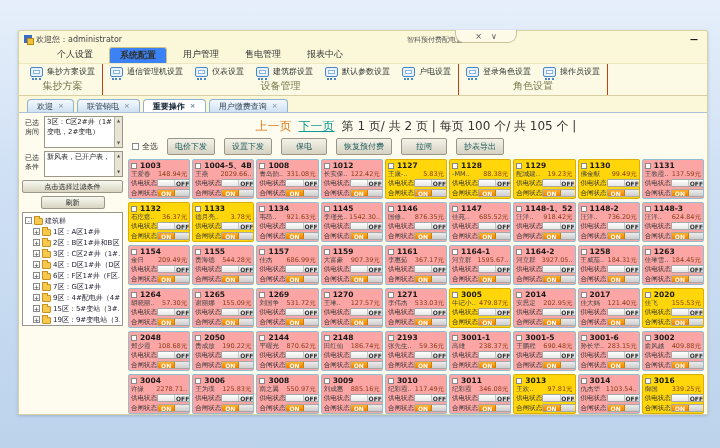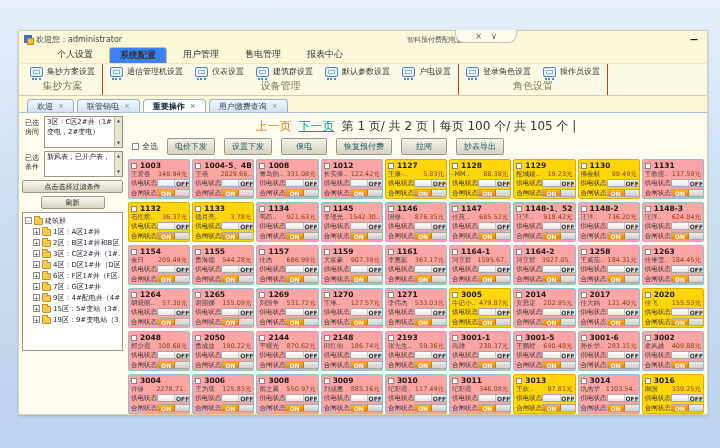--- a/index.html
+++ b/index.html
@@ -52,21 +52,21 @@
   .sb-row{ display:flex; gap:2px; }
   .sb-label{ width:20px; color:#333; text-align:center; padding-top:3px; line-height:1.35; flex:none; }
   .listbox{ flex:1; background:#fff; border:1px solid #9a968a; position:relative; padding:1px 9px 1px 2px; overflow:hidden; line-height:1.4; color:#222; }
   .lb-rooms{ height:32px; }
   .lb-cond{ height:26px; }
   .lb-scroll{ position:absolute; right:0; top:0; bottom:0; width:8px; background:#e8e4d4; border-left:1px solid #b8b4a0;
     display:flex; flex-direction:column; justify-content:space-between; align-items:center; font-size:4px; color:#555; padding:1px 0; }
   .sb-btn{ height:13px; background:linear-gradient(#f8f8f0,#d8d4c0); border:1px solid #9a968a; border-radius:2px;
     font-size:7px; color:#222; display:flex; align-items:center; justify-content:center; }
   .refresh{ width:64px; align-self:center; }
-  .treebox{ height:139px; background:#fff; border:1px solid #9a968a; padding:2px; overflow:hidden; color:#223; }
+  .treebox{ height:114px; background:#fff; border:1px solid #9a968a; padding:2px; overflow:hidden; color:#223; }
   .titem{ display:flex; align-items:center; gap:2px; height:11px; white-space:nowrap; overflow:hidden; }
   .titem.child{ padding-left:8px; }
   .texp{ width:7px; height:7px; border:1px solid #8a8a8a; background:#fff; font-size:6px; line-height:5px; text-align:center; color:#333; flex:none; }
   .tfolder{ width:9px; height:7px; background:#f6c84c; border:1px solid #c89020; border-radius:1px; flex:none; position:relative; margin-top:1px; }
   .tfolder::before{ content:''; position:absolute; top:-3px; left:-1px; width:4px; height:2px; background:#f6c84c; border:1px solid #c89020; border-bottom:none; }
   
   .main{ flex:1; display:flex; flex-direction:column; padding-left:5px; min-width:0; }
   .controls{ display:flex; }
   .ctl-left{ flex:1; display:flex; flex-direction:column; min-width:0; }
   .pagination{ display:flex; justify-content:center; gap:7px; font-size:12px; color:#333; padding:2px 0 1px; white-space:nowrap; }

